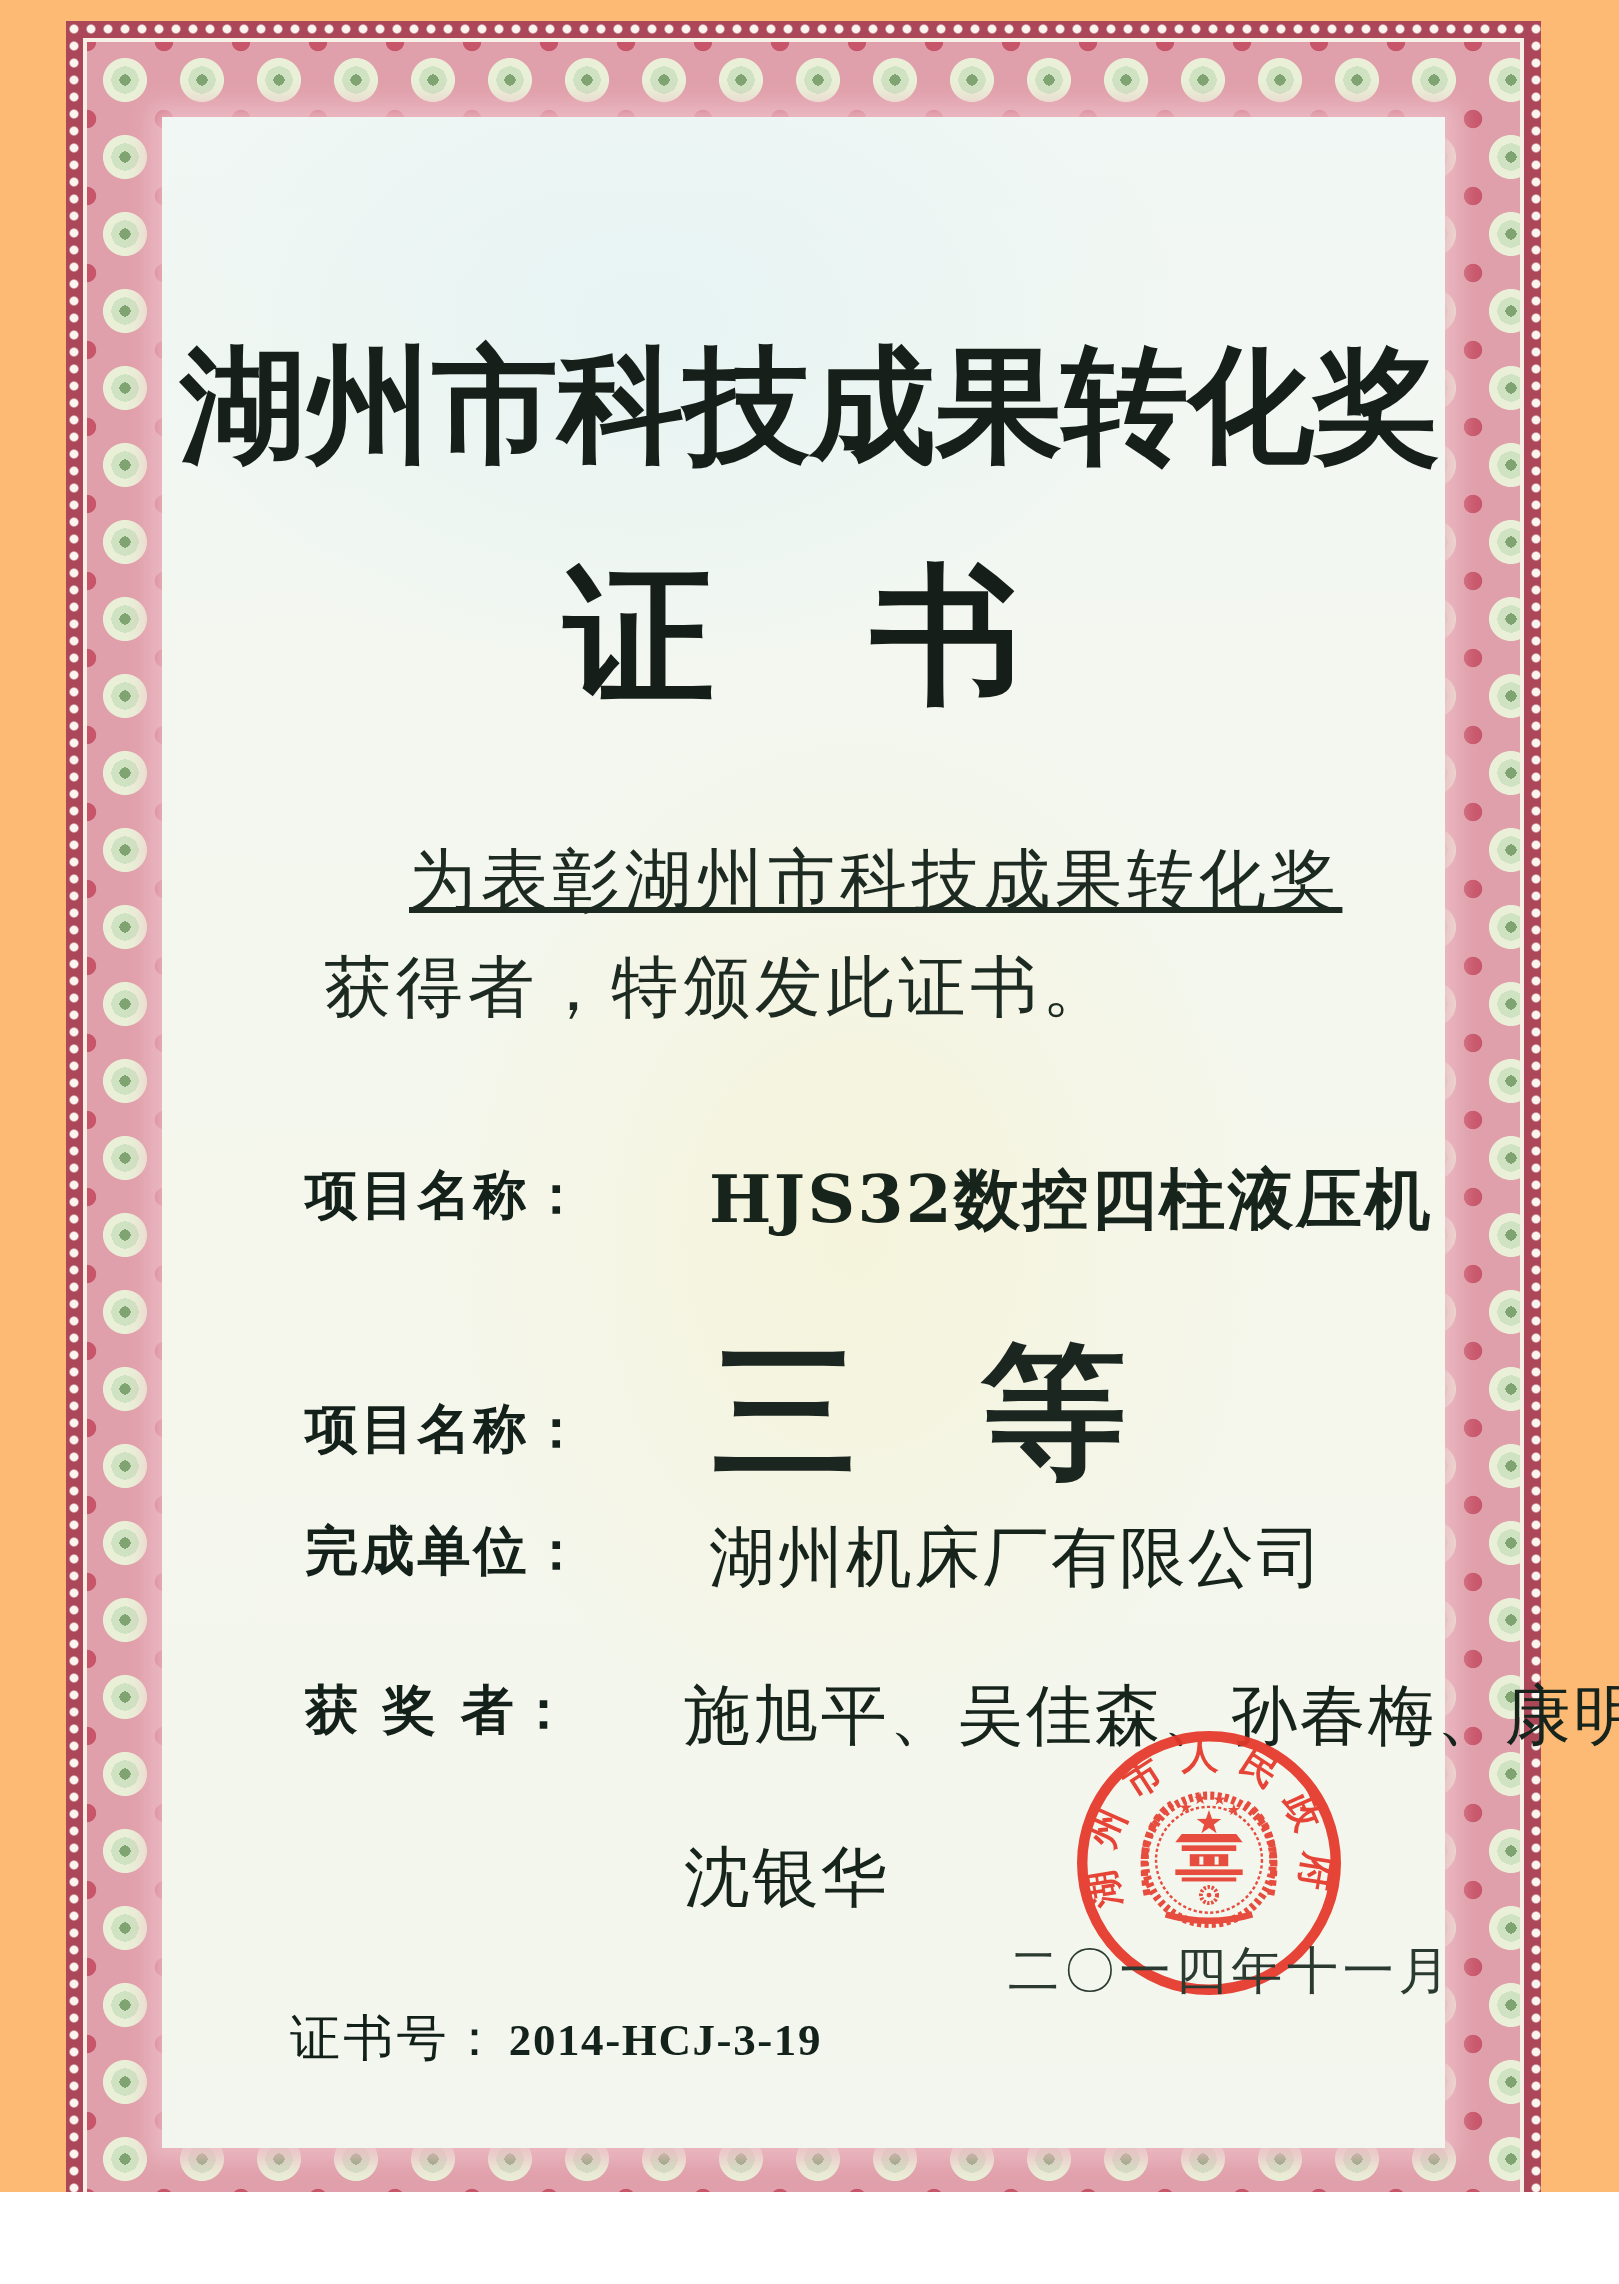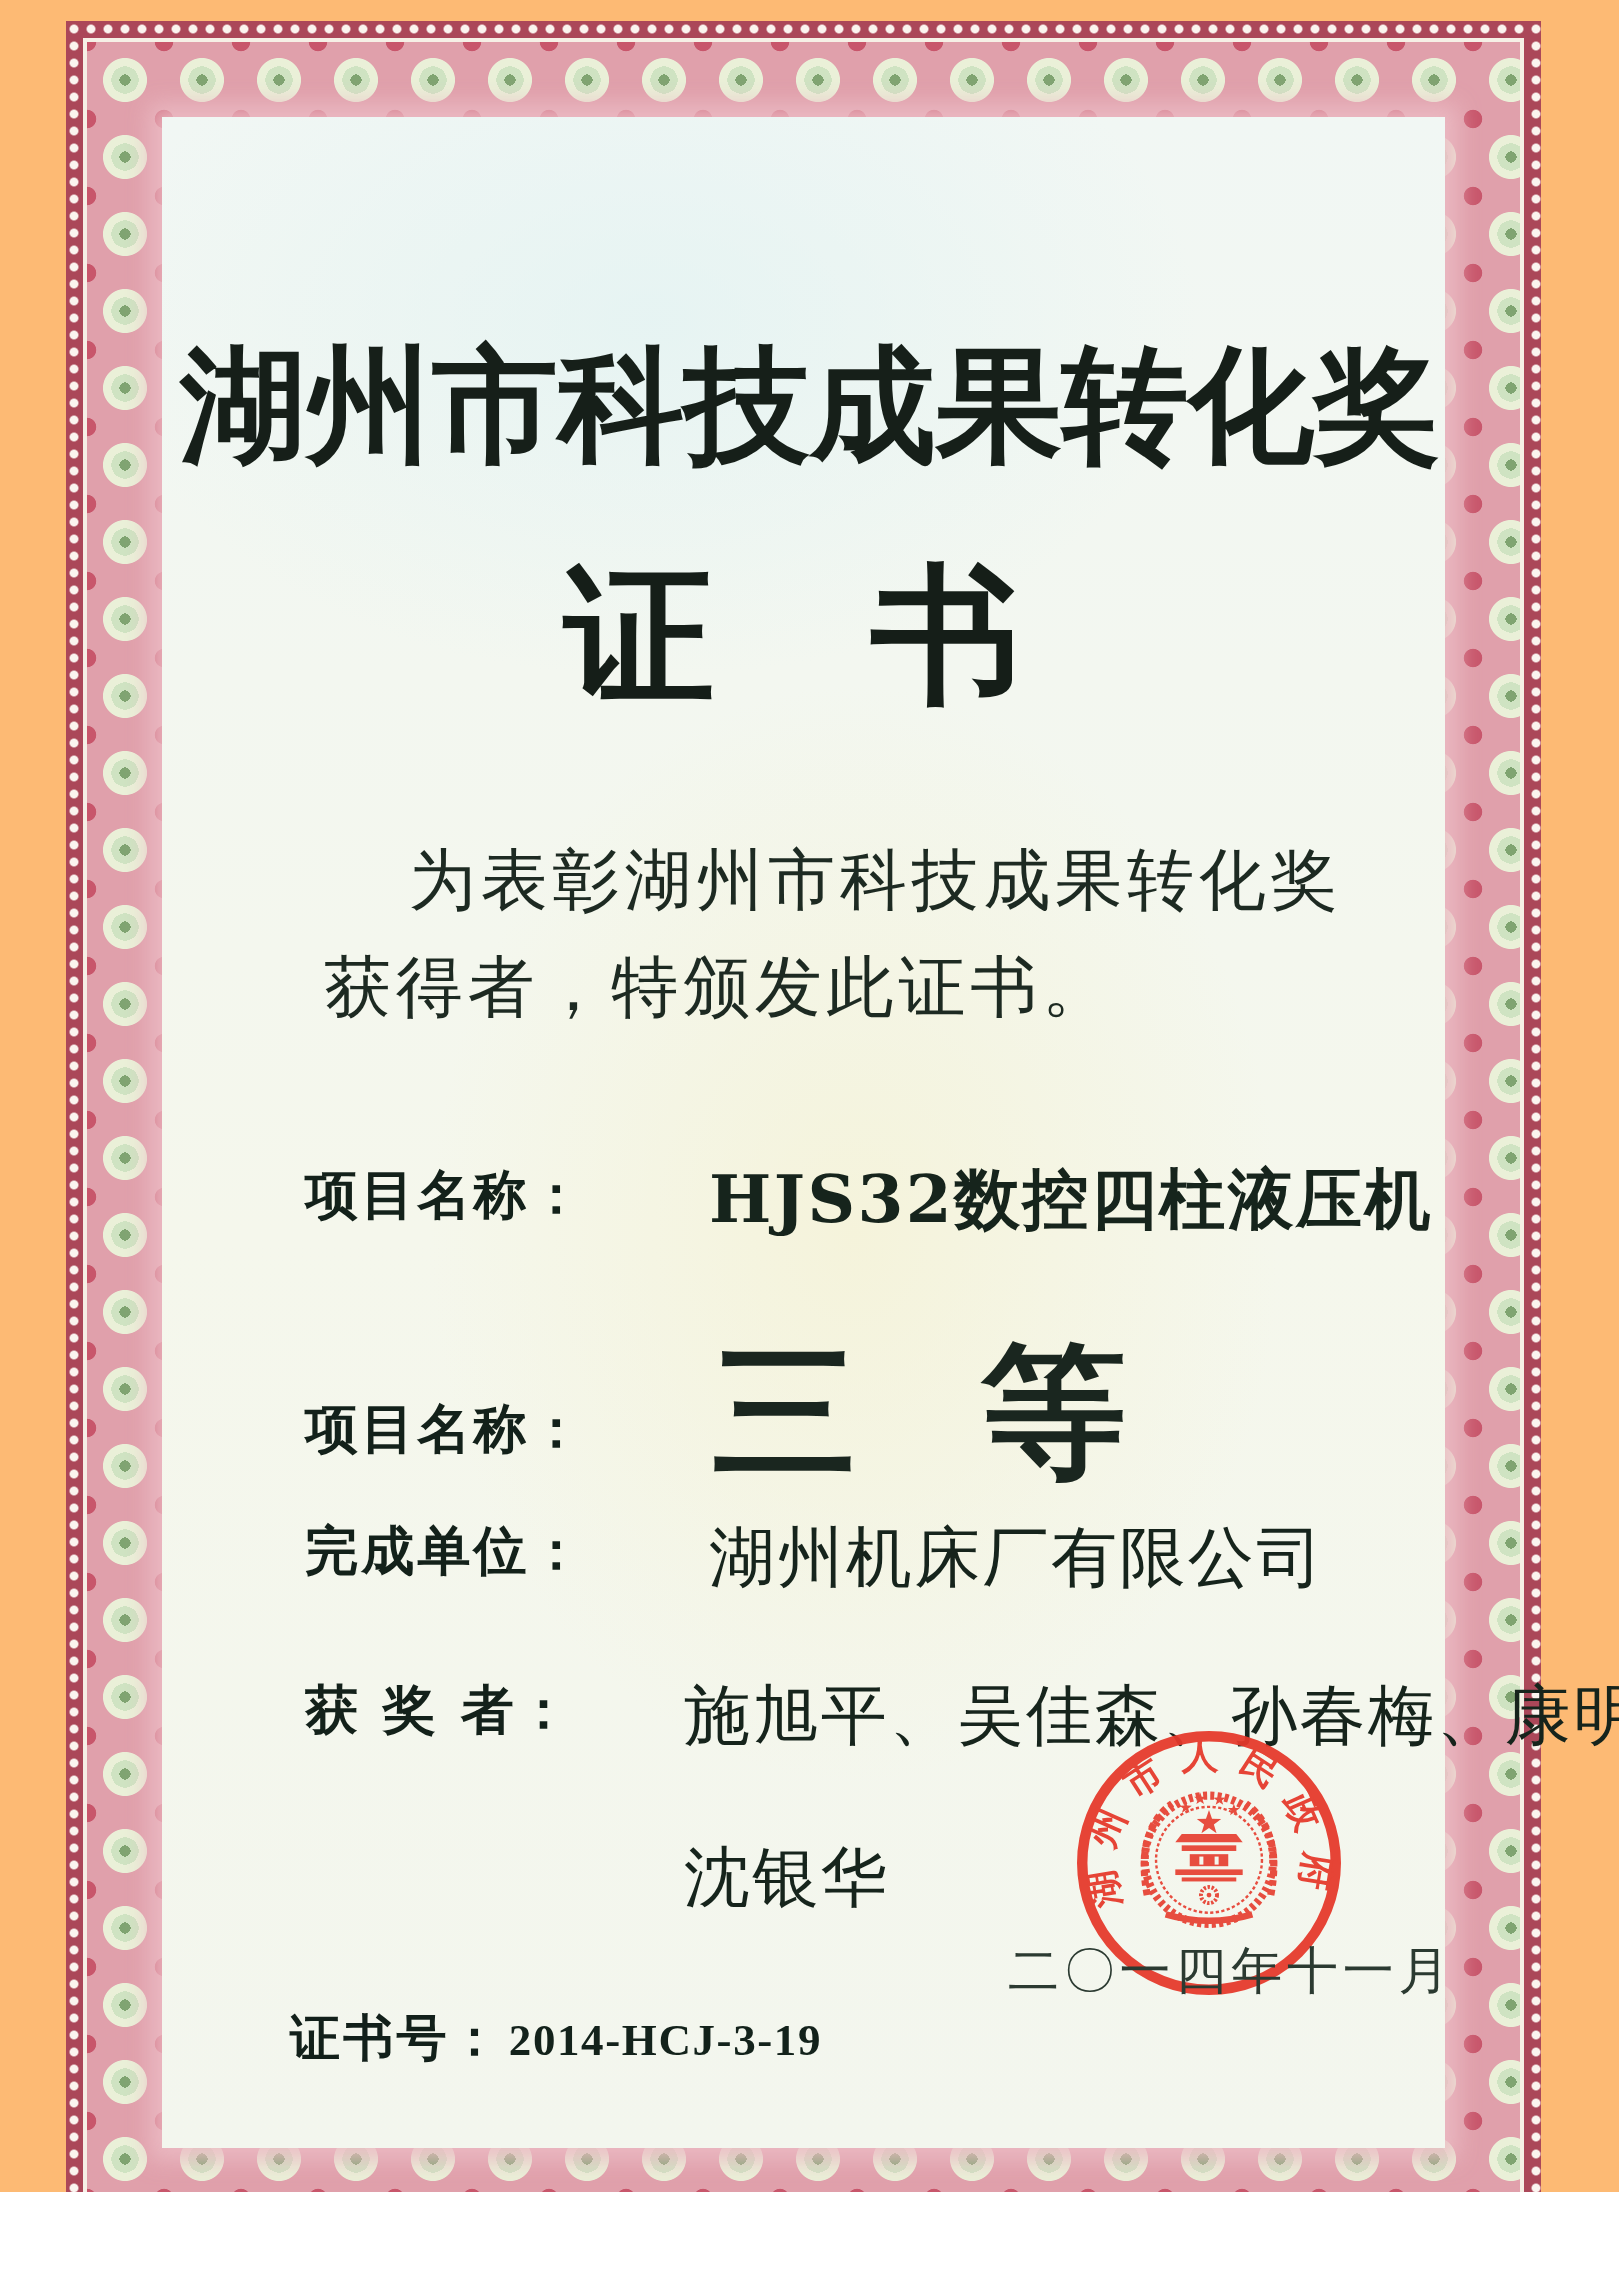--- a/index.html
+++ b/index.html
@@ -50,21 +50,21 @@
   .subtitle{
     position:absolute;left:0;right:0;top:537px;text-align:center;
     font-size:150px;font-weight:800;word-spacing:104px;color:#151e18;
     transform:translateX(-17.6px);
     font-family:"DejaVu Sans",sans-serif;
   }
   .body-line{
     position:absolute;font-family:"DejaVu Serif",serif;
     font-size:67px;color:#1d2a22;letter-spacing:4.8px;white-space:nowrap;
   }
-  .body-line1{left:409px;top:835px;}
+  .body-line1{left:409px;top:835px;text-decoration:underline;}
   .body-line2{left:324px;top:942px;}
   .row-label{
     position:absolute;left:305px;font-family:"DejaVu Serif",serif;
     font-weight:bold;font-size:53px;color:#13211a;letter-spacing:3.2px;white-space:nowrap;
   }
   .row-value{
     position:absolute;left:709px;font-family:"DejaVu Serif",serif;
     font-size:66px;color:#16241c;letter-spacing:2.4px;white-space:nowrap;
   }
   .lbl-project{top:1160px;}
@@ -77,21 +77,21 @@
   .val-winners1{top:1671px;left:684px;}
   .val-winners2{top:1833px;left:684px;}
   .seal{position:absolute;left:1071px;top:1725px;width:276px;height:276px;z-index:4;opacity:0.94;}
   .date{
     position:absolute;left:1008px;top:1937px;z-index:6;
     font-family:"DejaVu Serif",serif;font-size:51px;letter-spacing:4.8px;
     color:#2b3a31;white-space:nowrap;
   }
   .certno{position:absolute;left:290px;top:2005px;white-space:nowrap;z-index:6;}
   .certno-label{
-    font-family:"DejaVu Serif",serif;font-weight:bold;font-size:50px;
+    font-family:"DejaVu Serif",serif;font-weight:normal;font-size:50px;
     letter-spacing:3.2px;color:#12201a;
   }
   .certno-value{
     font-family:"Liberation Serif",serif;font-weight:bold;font-size:45px;
     letter-spacing:1.6px;color:#13221b;margin-left:6px;
   }
 </style>
 </head>
 <body>
 

